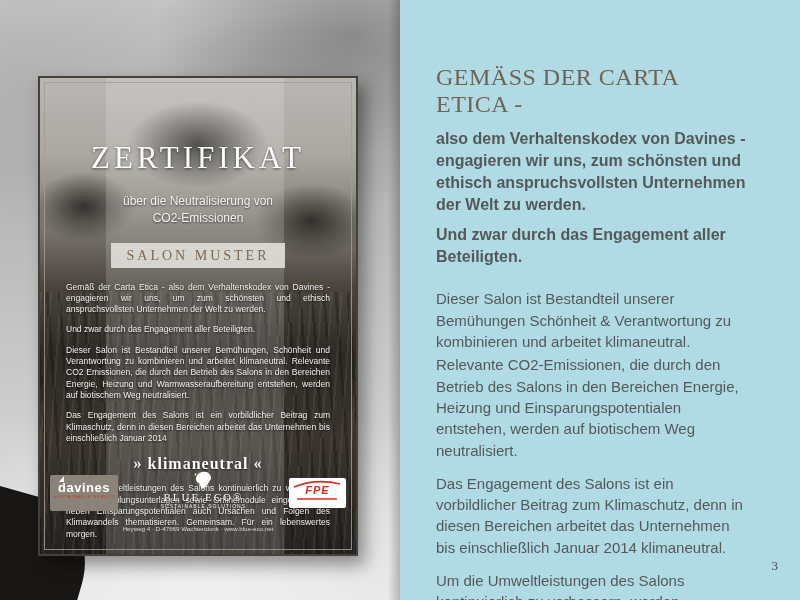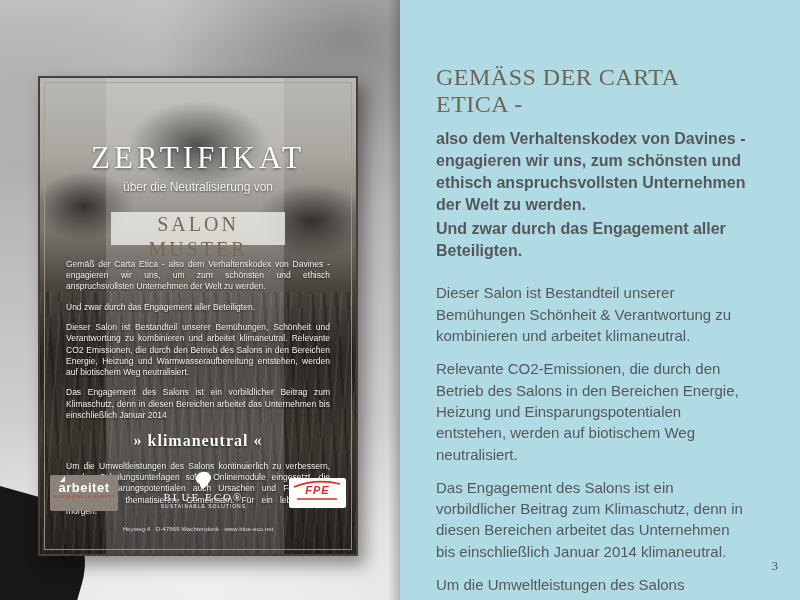--- a/index.html
+++ b/index.html
@@ -52,25 +52,25 @@
   }
   .light-band{
     position:absolute;top:0;bottom:0;left:66px;width:178px;
     background:rgba(255,255,255,.16);pointer-events:none;
   }
   .cert-content{position:relative;height:100%;text-align:center;}
   .cert-title{
     margin:0;padding-top:62px;font-family:"Liberation Serif",serif;font-weight:400;
     font-size:31px;letter-spacing:4px;color:#fdfdfd;text-shadow:0 1px 3px rgba(0,0,0,.55);
   }
-  .cert-subtitle{font-size:12px;line-height:1.4;color:#f4f4f2;text-shadow:0 1px 2px rgba(0,0,0,.6);margin-top:3px;}
+  .cert-subtitle{font-size:12px;line-height:1.4;color:#f4f4f2;text-shadow:0 1px 2px rgba(0,0,0,.6);margin-top:17px;}
   .salon-box{
-    margin:16px auto 0;width:174px;height:33px;line-height:25px;
+    margin:16px auto 0;width:174px;height:25px;line-height:25px;
     background:rgba(236,234,229,.82);
-    font-family:"Liberation Serif",serif;font-size:20px;letter-spacing:3px;color:#7b6950;
+    font-family:"Liberation Serif",serif;font-size:14px;letter-spacing:3px;color:#7b6950;
   }
   .cert-body{padding:14px 26px 0;text-align:justify;font-size:8.5px;line-height:1.33;color:#f2f2f0;text-shadow:0 1px 2px rgba(0,0,0,.65);}
   .cert-body p{margin:0 0 9px;}
   .cert-highlight{
     text-align:center;font-family:"Liberation Serif",serif;font-weight:bold;
     font-size:16px;letter-spacing:1px;margin:3px 0 9px;color:#fbfbf9;
   }
   .logos-row{
     position:absolute;left:10px;right:10px;bottom:40px;
     display:flex;justify-content:space-between;align-items:center;
@@ -102,23 +102,23 @@
   .right-page{
     position:relative;flex:1;height:600px;box-sizing:border-box;
     background:#b0dbe5;padding:64px 54px 12px 36px;color:#54585a;
   }
   .panel-headline{
     margin:0 0 10px;font-family:"Liberation Serif",serif;font-weight:400;
     font-size:24px;letter-spacing:.5px;color:#6e6355;
   }
   .panel-intro{font-weight:bold;font-size:16px;line-height:1.38;color:#54585a;}
   .panel-intro p{margin:0;}
-  .panel-intro .intro-lead{margin-bottom:2px;}
+  .panel-intro .intro-lead{margin-bottom:8px;}
   .panel-body{margin-top:20px;font-size:15px;line-height:1.42;color:#55585a;}
-  .panel-body p{margin:12px 0 12px;}
+  .panel-body p{margin:2px 0 12px;}
   .panel-body p.tight{margin-bottom:2px;}
   .page-number{
     position:absolute;right:22px;bottom:26px;
     font-family:"Liberation Serif",serif;font-size:13px;color:#474b4d;
   }
 </style>
 </head>
 <body>
 
 <div class="spread">
@@ -128,36 +128,37 @@
     <div class="branch-line"></div>
 
     <div class="certificate">
       <div class="bark-texture"></div>
       <div class="light-band"></div>
 
       <div class="cert-content">
         <h1 class="cert-title">ZERTIFIKAT</h1>
         <div class="cert-subtitle">
           <div>über die Neutralisierung von</div>
+          <div>CO2-Emissionen</div>
         </div>
 
         <div class="salon-box">SALON MUSTER</div>
 
         <div class="cert-body">
           <p>Gemäß der Carta Etica - also dem Verhaltenskodex von Davines - engagieren wir uns, um zum schönsten und ethisch anspruchsvollsten Unternehmen der Welt zu werden.</p>
           <p>Und zwar durch das Engagement aller Beteiligten.</p>
           <p>Dieser Salon ist Bestandteil unserer Bemühungen, Schönheit und Verantwortung zu kombinieren und arbeitet klimaneutral. Relevante CO2 Emissionen, die durch den Betrieb des Salons in den Bereichen Energie, Heizung und Warmwasseraufbereitung entstehen, werden auf biotischem Weg neutralisiert.</p>
           <p>Das Engagement des Salons ist ein vorbildlicher Beitrag zum Klimaschutz, denn in diesen Bereichen arbeitet das Unternehmen bis einschließlich Januar 2014</p>
           <div class="cert-highlight">» klimaneutral «</div>
           <p>Um die Umweltleistungen des Salons kontinuierlich zu verbessern, werden Schulungsunterlagen sowie Onlinemodule eingesetzt, die neben Einsparungspotentialen auch Ursachen und Folgen des Klimawandels thematisieren. Gemeinsam. Für ein lebenswertes morgen.</p>
         </div>
 
         <div class="logos-row">
           <div class="davines-box">
-            <span class="davines-word"><span class="davines-flag"></span><span>arbeitet</span></span>
+            <span class="davines-word"><span class="davines-flag"></span><span>davines</span></span>
             <span class="davines-tagline">SUSTAINABLE BEAUTY</span>
           </div>
 
           <div class="blueeco-box">
             <svg class="blueeco-globe" width="22" height="20" viewBox="0 0 22 20">
               <path fill="#ffffff" d="M10 1 C13 0 17 1 18 4 C20 6 19 9 17 11 C16 14 13 16 11 18
                 C9 17 8 15 8 13 C6 12 4 11 4 8 C4 5 6 2 10 1 Z
                 M3 3 C4 2 5 3 4 4 C3 5 2 4 3 3 Z"></path>
             </svg>
             <span class="blueeco-word">BLUE ECO®</span>

